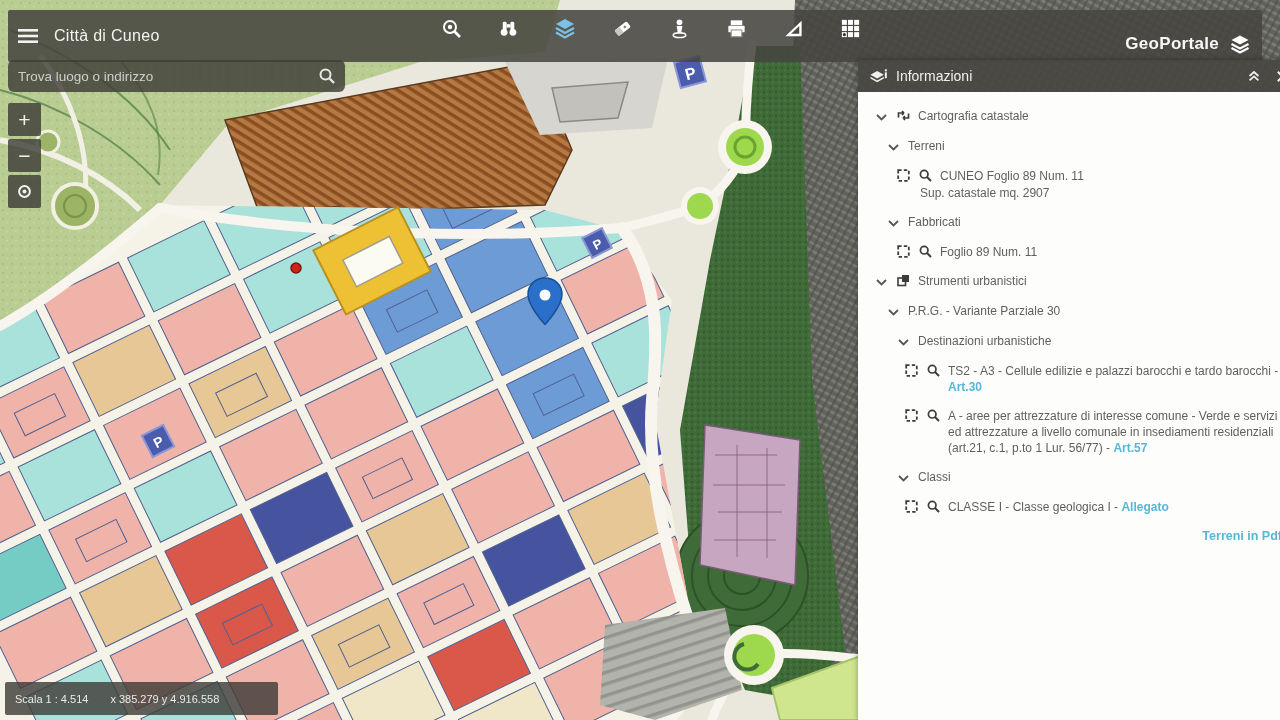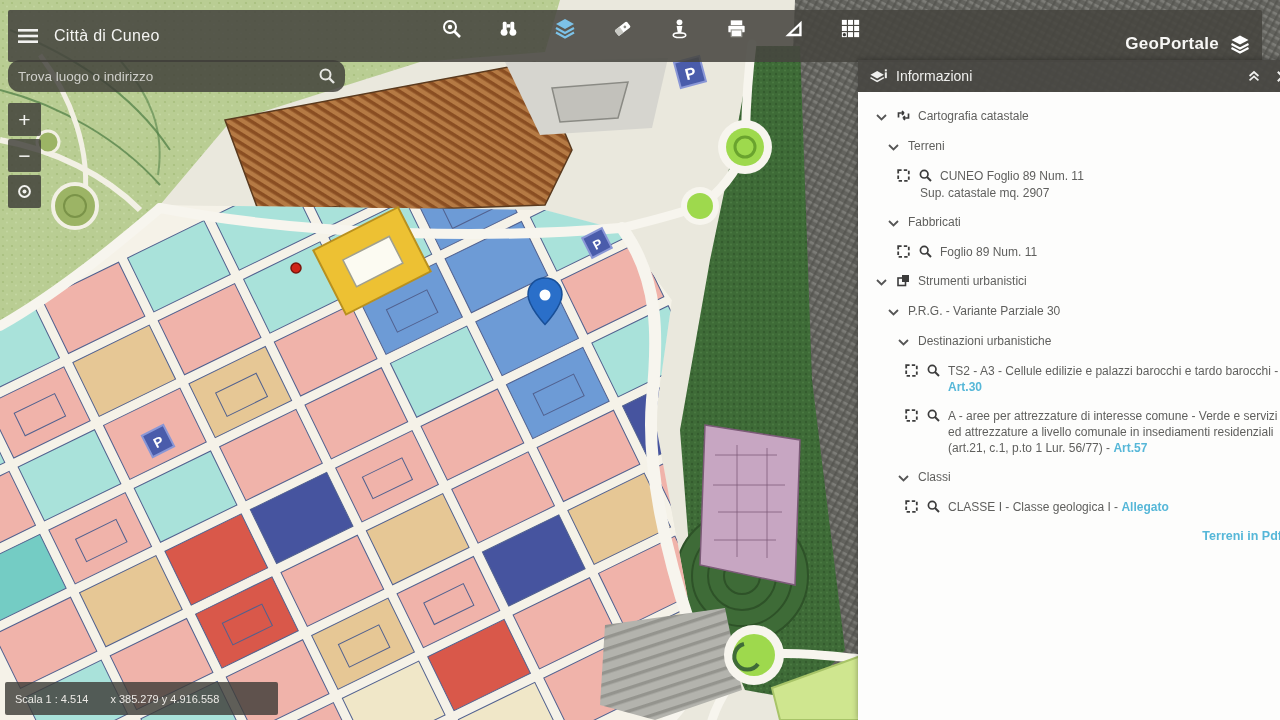--- a/index.html
+++ b/index.html
@@ -13,21 +13,21 @@
           color:#f2f2f0;}
   .hamburger{width:40px;height:36px;display:flex;align-items:center;justify-content:center;cursor:pointer;}
   .app-title{font-size:16px;letter-spacing:.3px;margin-left:6px;color:#f4f4f2;}
   .tools{position:absolute;left:430px;top:0;height:36px;display:flex;align-items:center;gap:31px;}
   .tool-btn{width:26px;height:26px;display:flex;align-items:center;justify-content:center;cursor:pointer;}
   .brand{position:absolute;right:10px;top:16px;height:36px;display:flex;align-items:center;gap:9px;}
   .brand-name{font-size:17px;font-weight:600;color:#f7f7f5;letter-spacing:.3px;}
 
   
   .searchbox{position:absolute;left:8px;top:60px;width:337px;height:32px;
-             background:rgba(62,61,56,.82);border-radius:12px;display:flex;align-items:center;}
+             background:rgba(62,61,56,.82);border-radius:6px;display:flex;align-items:center;}
   .searchbox input{flex:1;background:transparent;border:none;outline:none;color:#e8e8e4;
                    font-size:13.5px;padding:0 10px;font-family:"Liberation Sans",sans-serif;}
   .searchbox input::placeholder{color:#cfcfca;}
   .search-btn{width:36px;height:32px;display:flex;align-items:center;justify-content:center;cursor:pointer;}
 
   
   .zoomctrl{position:absolute;left:8px;top:103px;display:flex;flex-direction:column;gap:3px;}
   .zbtn{width:33px;height:33px;background:rgba(62,61,56,.82);border-radius:2px;color:#f2f2ef;
         font-size:21px;display:flex;align-items:center;justify-content:center;cursor:pointer;line-height:1;}
 

